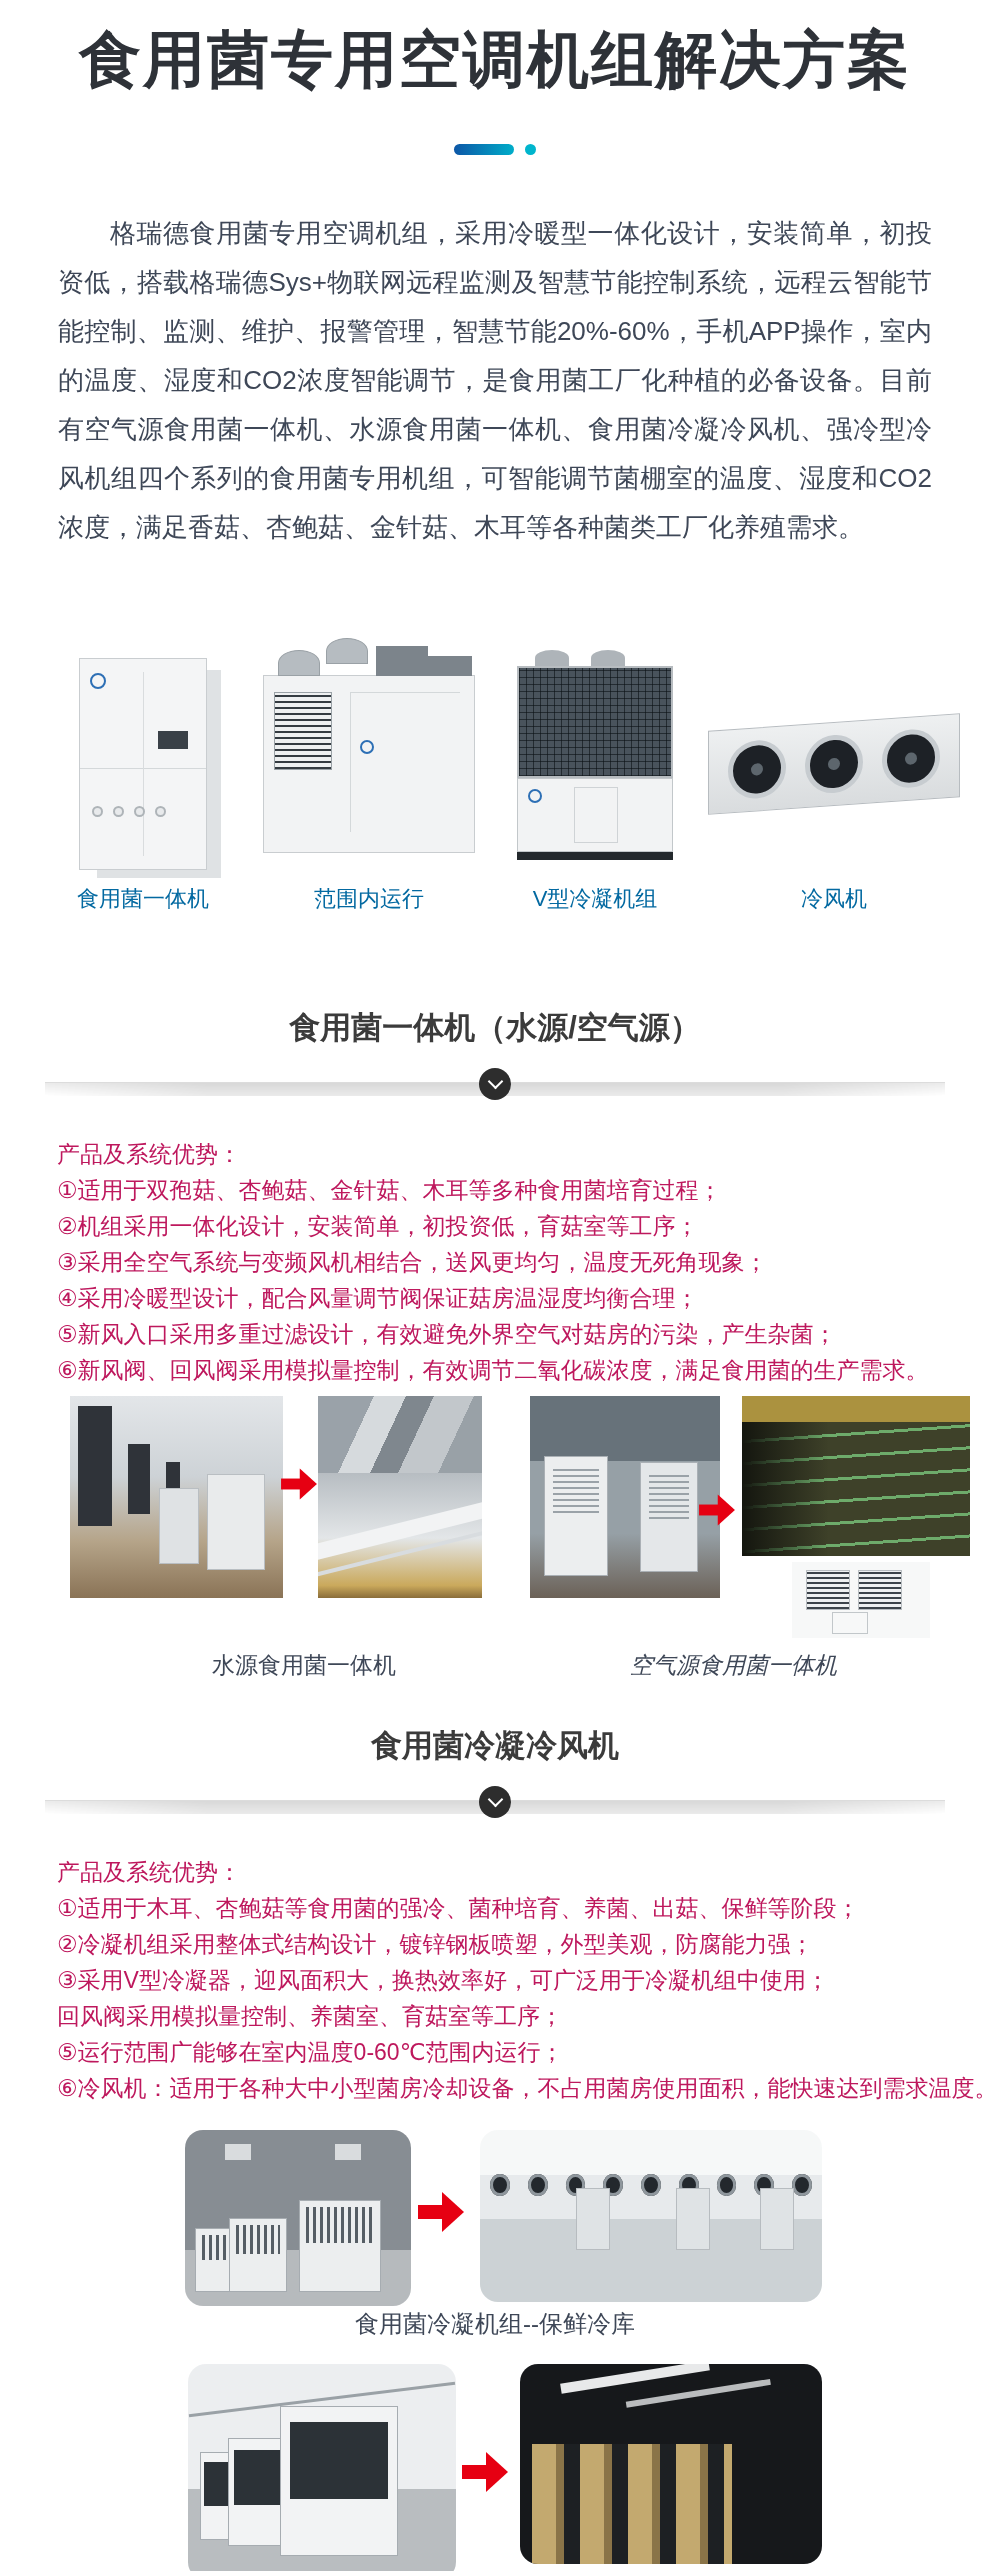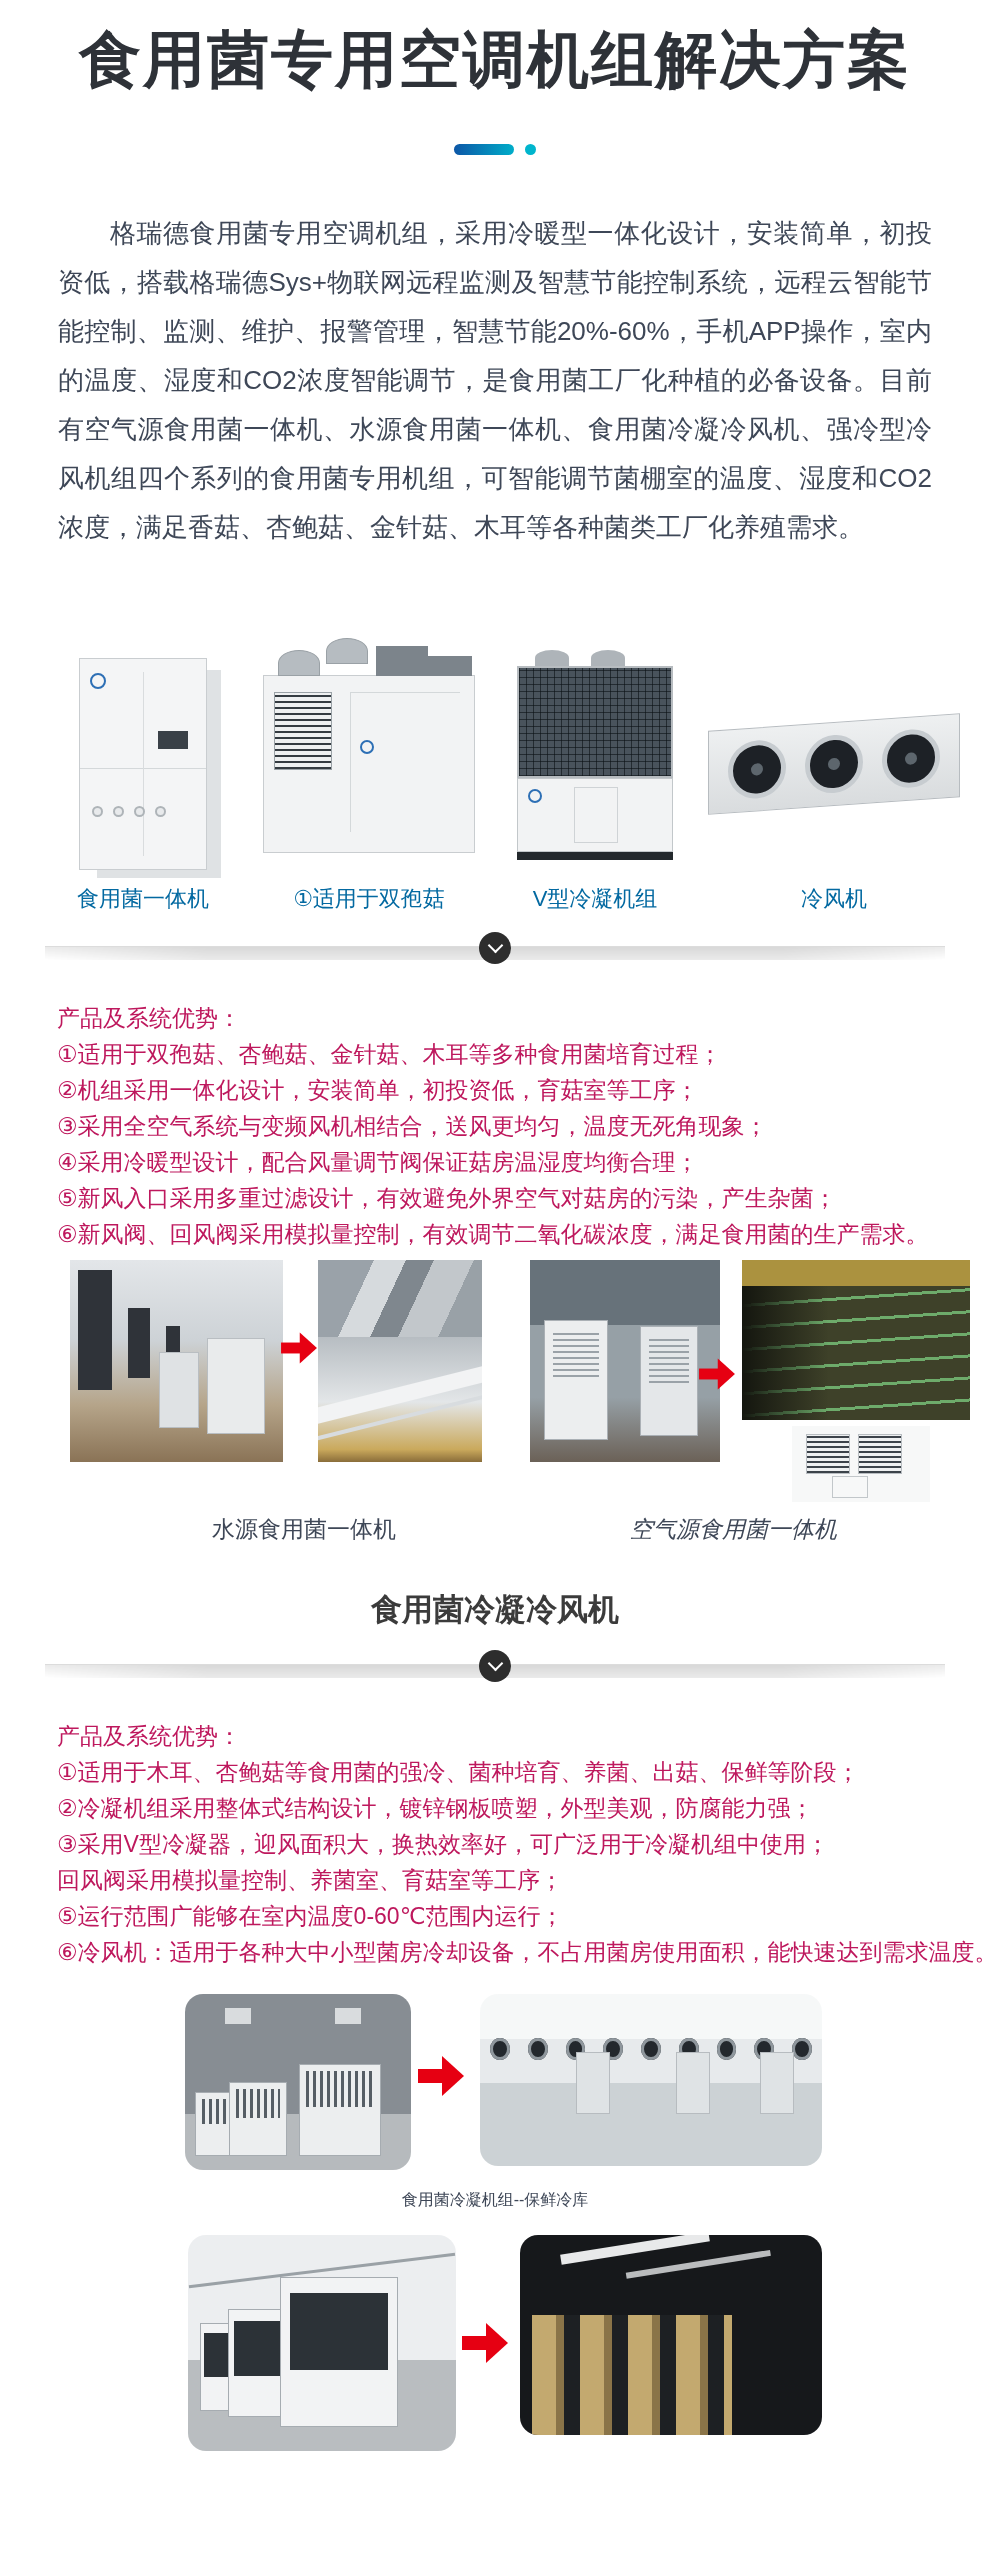--- a/index.html
+++ b/index.html
@@ -156,21 +156,21 @@
   .pair1 .left .u3 { left:10px; width:40px; height:64px; }
   .pair1 .right { left:480px; top:0; width:342px; height:172px;
       background:linear-gradient(180deg,#f6f8f8 0 26%,#e7eaec 26% 52%,#ccd2d5 52% 100%); }
   .pair1 .right .band { position:absolute; left:10px; right:10px; top:38px; height:34px; display:flex;
       gap:18px; align-items:center; }
   .pair1 .right .band i { width:22px; height:22px; border-radius:50%; background:#23282d;
       box-shadow:inset 0 0 0 3px #8f979d; }
   .pair1 .right .door { position:absolute; top:58px; width:34px; height:62px; background:#dfe3e5; border:1px solid #b7bcc0; }
   .pair1 .right .door.d1 { left:96px; } .pair1 .right .door.d2 { left:196px; } .pair1 .right .door.d3 { left:280px; }
   .pair1 .ar { position:absolute; left:418px; top:62px; }
-  .pair-caption { margin-top:18px; text-align:center; font-size:16px; color:#3e4757; }
+  .pair-caption { text-align:center; font-size:24px; color:#3e4757; }
   .pair2 { height:218px; }
   .pair2 .left { left:188px; top:0; width:268px; height:216px;
       background:linear-gradient(180deg,#eceef0 0 58%,#b9bdc0 58% 100%); }
   .pair2 .left .roofline { position:absolute; left:0; top:34px; width:100%; height:3px; background:#9aa1a6;
       transform:rotate(-7deg); }
   .pair2 .left .u { position:absolute; background:#f2f3f4; border:1px solid #a6acb1; }
   .pair2 .left .u::after { content:""; position:absolute; left:8%; right:8%; top:10%; height:52%;
       background:#2c3237; }
   .pair2 .left .u1 { left:92px; bottom:24px; width:118px; height:150px; }
   .pair2 .left .u2 { left:40px; bottom:34px; width:64px; height:108px; }
@@ -218,21 +218,21 @@
         <div class="unit-ducted">
           <span class="duct d1"></span>
           <span class="duct d2"></span>
           <span class="box b1"></span>
           <span class="box b2"></span>
           <span class="louver"></span>
           <span class="panel"></span>
           <span class="logo"></span>
         </div>
       </div>
-      <div class="product-label">①适用于双孢菇</div>
+      <div class="product-label">范围内运行</div>
     </div>
     <div class="product-col">
       <div class="product-fig">
         <div class="unit-vtype">
           <span class="fanstop">
               <i></i>
               <i></i>
             </span>
           <div class="mesh"></div>
           <div class="base">
@@ -249,20 +249,21 @@
         <div class="unit-cooler">
           <i></i>
           <i></i>
           <i></i>
         </div>
       </div>
       <div class="product-label">冷风机</div>
     </div>
   </div>
 
+  <h2 class="section-heading">食用菌一体机（水源/空气源）</h2>
   <div class="chevron-divider">
     <span class="line"></span>
     <span class="shade"></span>
     <span class="circle">
       <span class="chevron-glyph"></span>
     </span>
   </div>
 
   <div class="adv-list">
     <div class="adv-title">产品及系统优势：</div>

